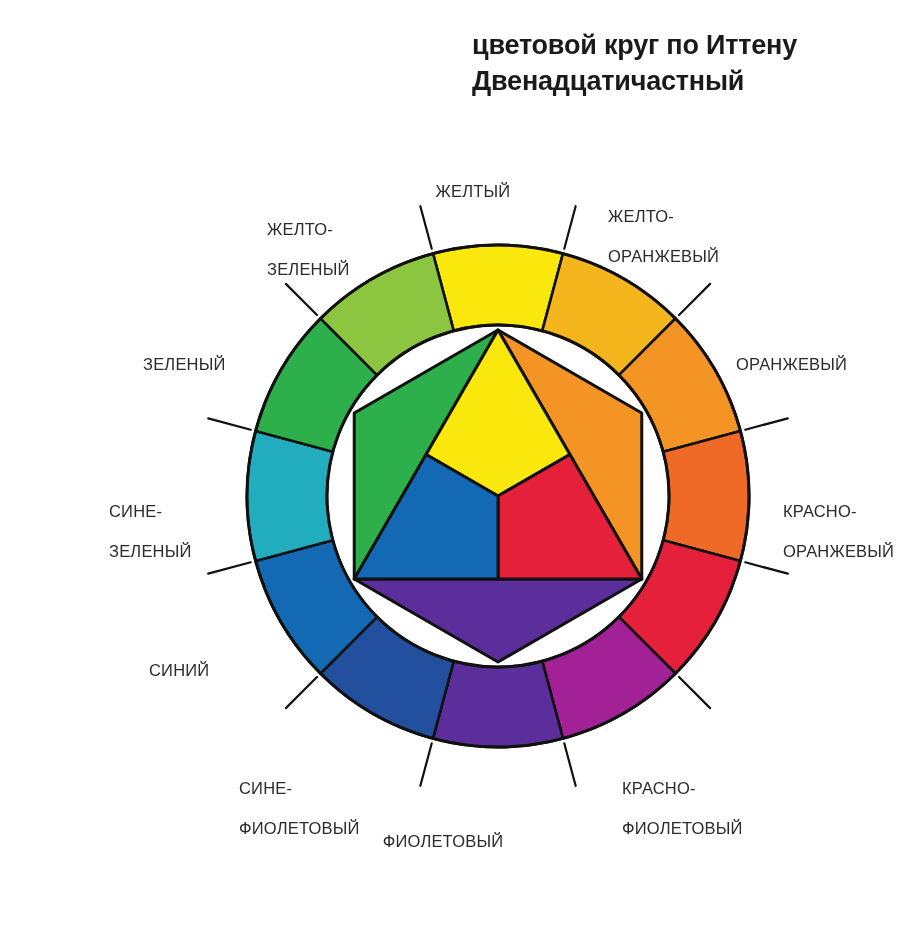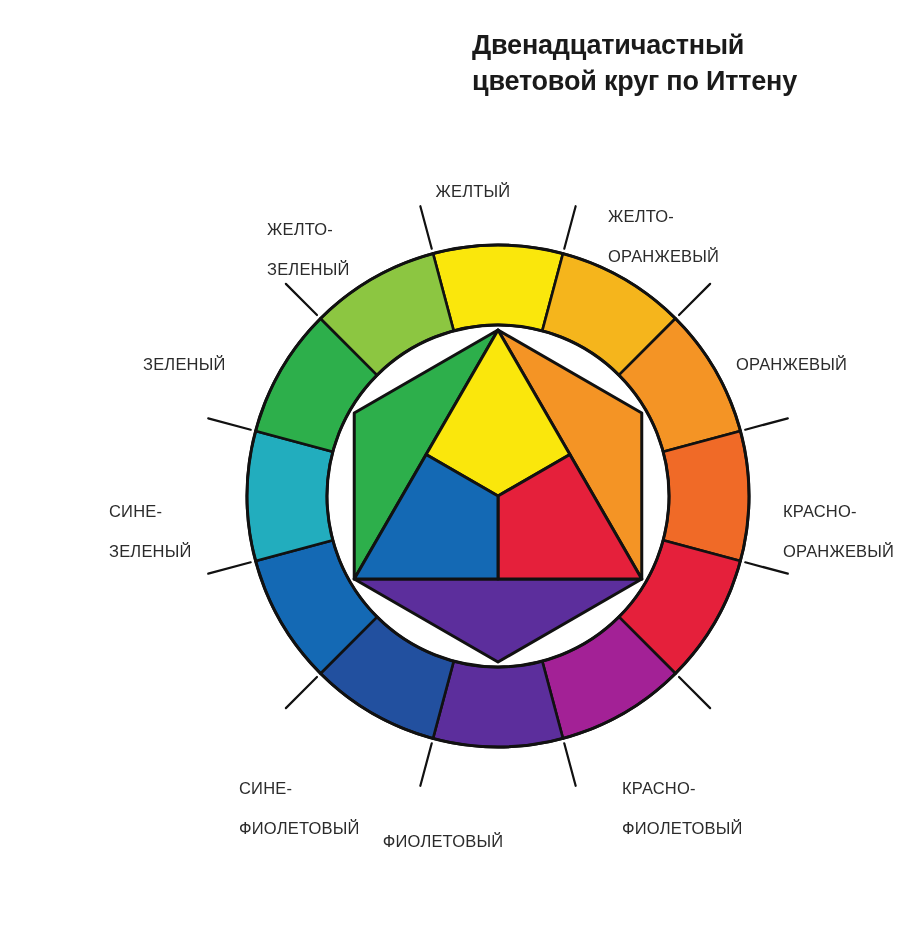--- a/index.html
+++ b/index.html
@@ -44,22 +44,22 @@
     white-space: pre-line;
     text-transform: uppercase;
   }
   .lbl-center { text-align: center; }
   .lbl-left   { text-align: left; }
 </style>
 </head>
 <body>
 
 <div id="page-title">
+  <div>цветовой круг по Иттену</div>
   <div>Двенадцатичастный</div>
-  <div>цветовой круг по Иттену</div>
 </div>
 
 <div id="wheel-wrap">
 
   <svg class="wheel" width="910" height="760" viewBox="0 0 910 760">
 
     <g id="tick-lines" stroke="#111111" stroke-width="2.2" stroke-linecap="round">
         <line x1="521.26" y1="102.72" x2="532.65" y2="60.22"></line>
         <line x1="636.02" y1="168.98" x2="667.13" y2="137.87"></line>
         <line x1="702.28" y1="283.74" x2="744.78" y2="272.35"></line>
@@ -144,20 +144,23 @@
 
   <div class="ring-label lbl-center" style="left:285px; top:665px; width:230px;">
     <div>ФИОЛЕТОВЫЙ</div>
   </div>
 
   <div class="ring-label lbl-left" style="left:196px; top:612px; width:190px;">
     <div>СИНЕ-</div>
     <div>ФИОЛЕТОВЫЙ</div>
   </div>
 
+  <div class="ring-label lbl-left" style="left:106px; top:494px; width:160px;">
+    <div>СИНИЙ</div>
+  </div>
 
   <div class="ring-label lbl-left" style="left:66px; top:335px; width:160px;">
     <div>СИНЕ-</div>
     <div>ЗЕЛЕНЫЙ</div>
   </div>
 
   <div class="ring-label lbl-left" style="left:100px; top:188px; width:170px;">
     <div>ЗЕЛЕНЫЙ</div>
   </div>
 

